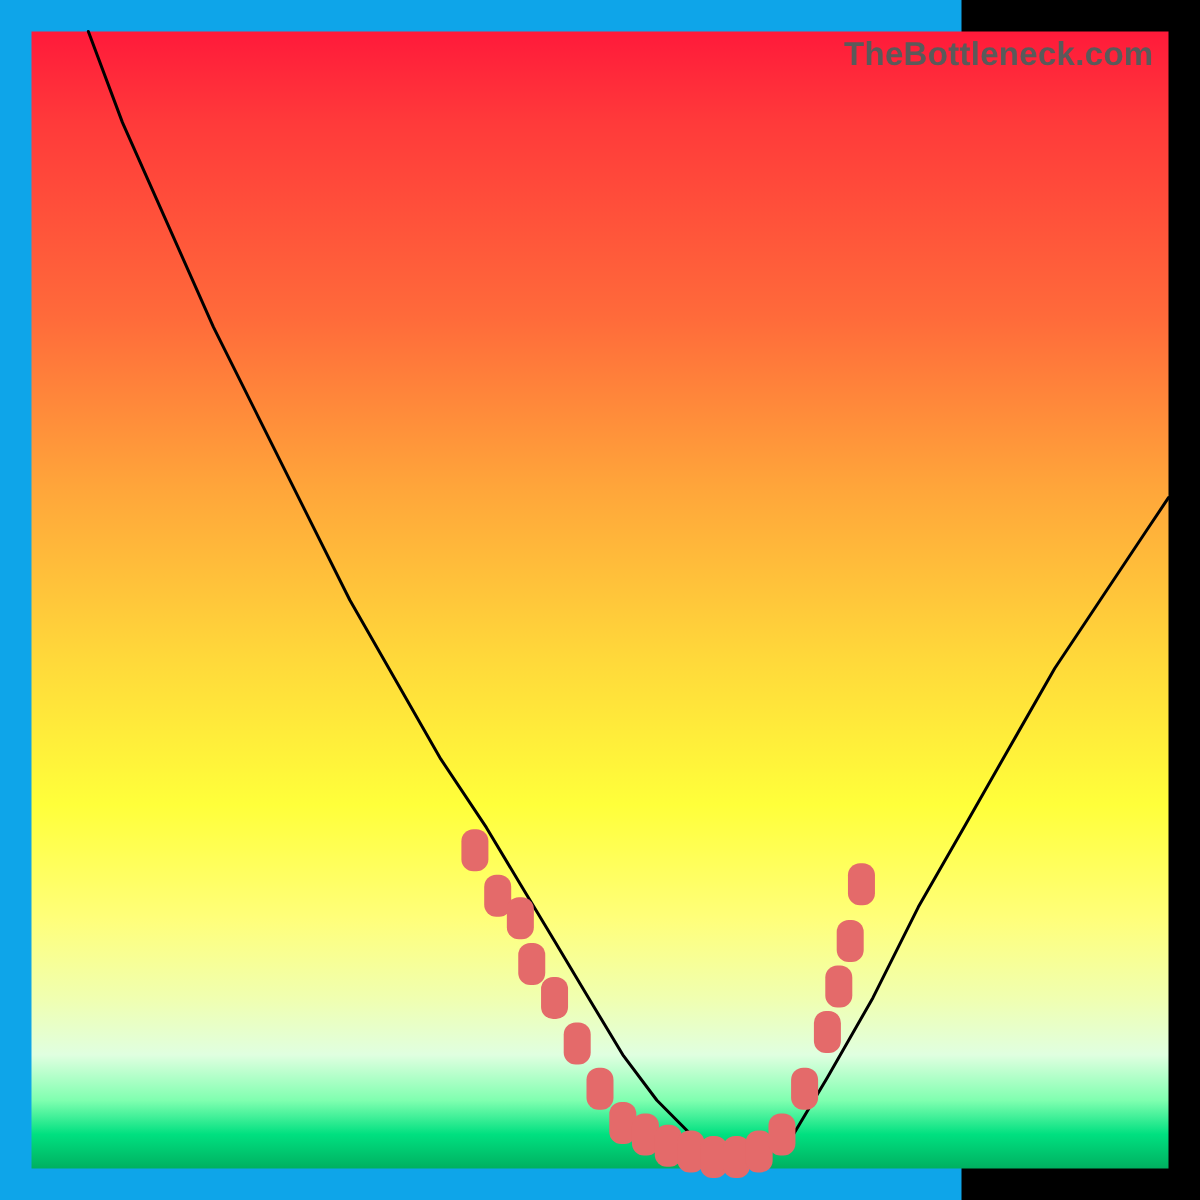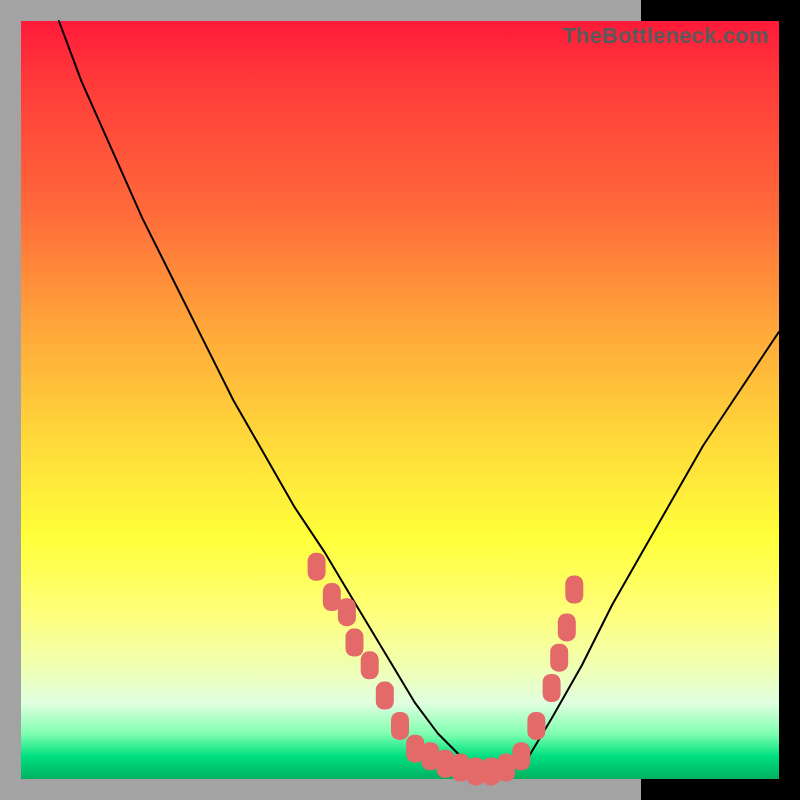--- a/index.html
+++ b/index.html
@@ -1,21 +1,21 @@
 <!DOCTYPE html>
 <html><head>
 <meta charset="utf-8">
 <style>
   * { margin: 0; padding: 0; box-sizing: border-box; }
   html, body { width: 800px; height: 800px; overflow: hidden; background: #000; }
   .frame {
     position: relative;
     width: 641px;
     height: 800px;
-    background: #a3a3a3;
+    background: #0ea5e9;
     padding-left: 20px;
   }
   .plot-area {
     position: absolute;
     left: 21px;
     top: 21px;
     width: 758px;
     height: 758px;
     background: linear-gradient(to bottom,
       #ff1a3a 0%,

